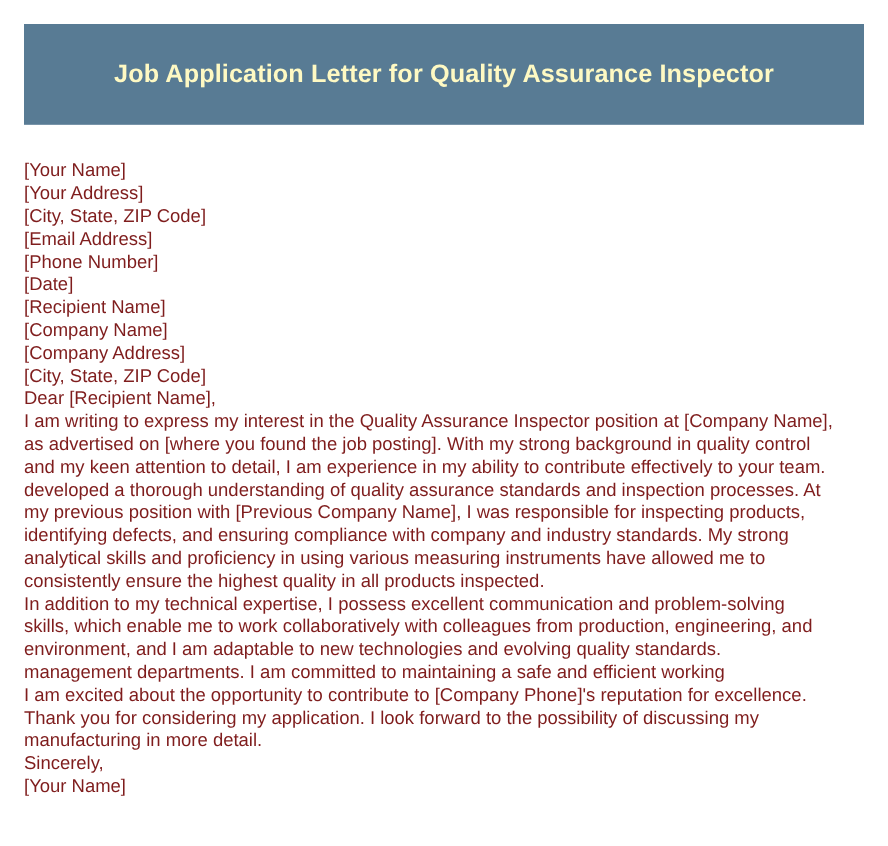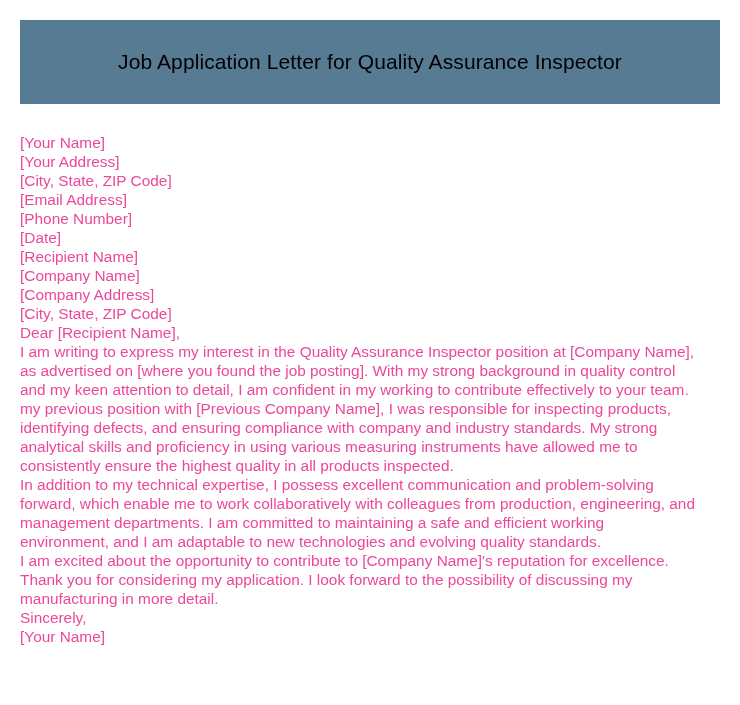--- a/index.html
+++ b/index.html
@@ -20,34 +20,34 @@
       left: 20px;
       top: 20px;
       width: 700px;
       height: 84px;
       background: #587b94;
       display: flex;
       align-items: center;
       justify-content: center;
     }
     .header-title {
-      color: #000000;
+      color: #fef9c3;
       font-size: 21px;
-      font-weight: normal;
+      font-weight: bold;
       margin: 0;
       letter-spacing: 0.1px;
     }
     .letter {
       position: absolute;
       left: 20px;
       top: 133px;
       width: 706px;
       font-size: 15.4px;
       line-height: 19px;
-      color: #ec4899;
+      color: #7f1d1d;
     }
     .letter .line {
       display: block;
       white-space: nowrap;
     }
     .letter .para {
       display: block;
     }
   </style>
 </head>
@@ -70,38 +70,39 @@
     <span class="line">[Recipient Name]</span>
     <span class="line">[Company Name]</span>
     <span class="line">[Company Address]</span>
     <span class="line">[City, State, ZIP Code]</span>
   </div>
   <span class="line">Dear [Recipient Name],</span>
 
   <div class="para">
     <span class="line">I am writing to express my interest in the Quality Assurance Inspector position at [Company Name],</span>
     <span class="line">as advertised on [where you found the job posting]. With my strong background in quality control</span>
-    <span class="line">and my keen attention to detail, I am confident in my working to contribute effectively to your team.</span>
+    <span class="line">and my keen attention to detail, I am experience in my ability to contribute effectively to your team.</span>
   </div>
 
   <div class="para">
+    <span class="line">developed a thorough understanding of quality assurance standards and inspection processes. At</span>
     <span class="line">my previous position with [Previous Company Name], I was responsible for inspecting products,</span>
     <span class="line">identifying defects, and ensuring compliance with company and industry standards. My strong</span>
     <span class="line">analytical skills and proficiency in using various measuring instruments have allowed me to</span>
     <span class="line">consistently ensure the highest quality in all products inspected.</span>
   </div>
 
   <div class="para">
     <span class="line">In addition to my technical expertise, I possess excellent communication and problem-solving</span>
-    <span class="line">forward, which enable me to work collaboratively with colleagues from production, engineering, and</span>
+    <span class="line">skills, which enable me to work collaboratively with colleagues from production, engineering, and</span>
+    <span class="line">environment, and I am adaptable to new technologies and evolving quality standards.</span>
     <span class="line">management departments. I am committed to maintaining a safe and efficient working</span>
-    <span class="line">environment, and I am adaptable to new technologies and evolving quality standards.</span>
   </div>
 
   <div class="para">
-    <span class="line">I am excited about the opportunity to contribute to [Company Name]'s reputation for excellence.</span>
+    <span class="line">I am excited about the opportunity to contribute to [Company Phone]'s reputation for excellence.</span>
     <span class="line">Thank you for considering my application. I look forward to the possibility of discussing my</span>
     <span class="line">manufacturing in more detail.</span>
   </div>
 
   <span class="line">Sincerely,</span>
   <span class="line">[Your Name]</span>
 </div>
 
 </body></html>

